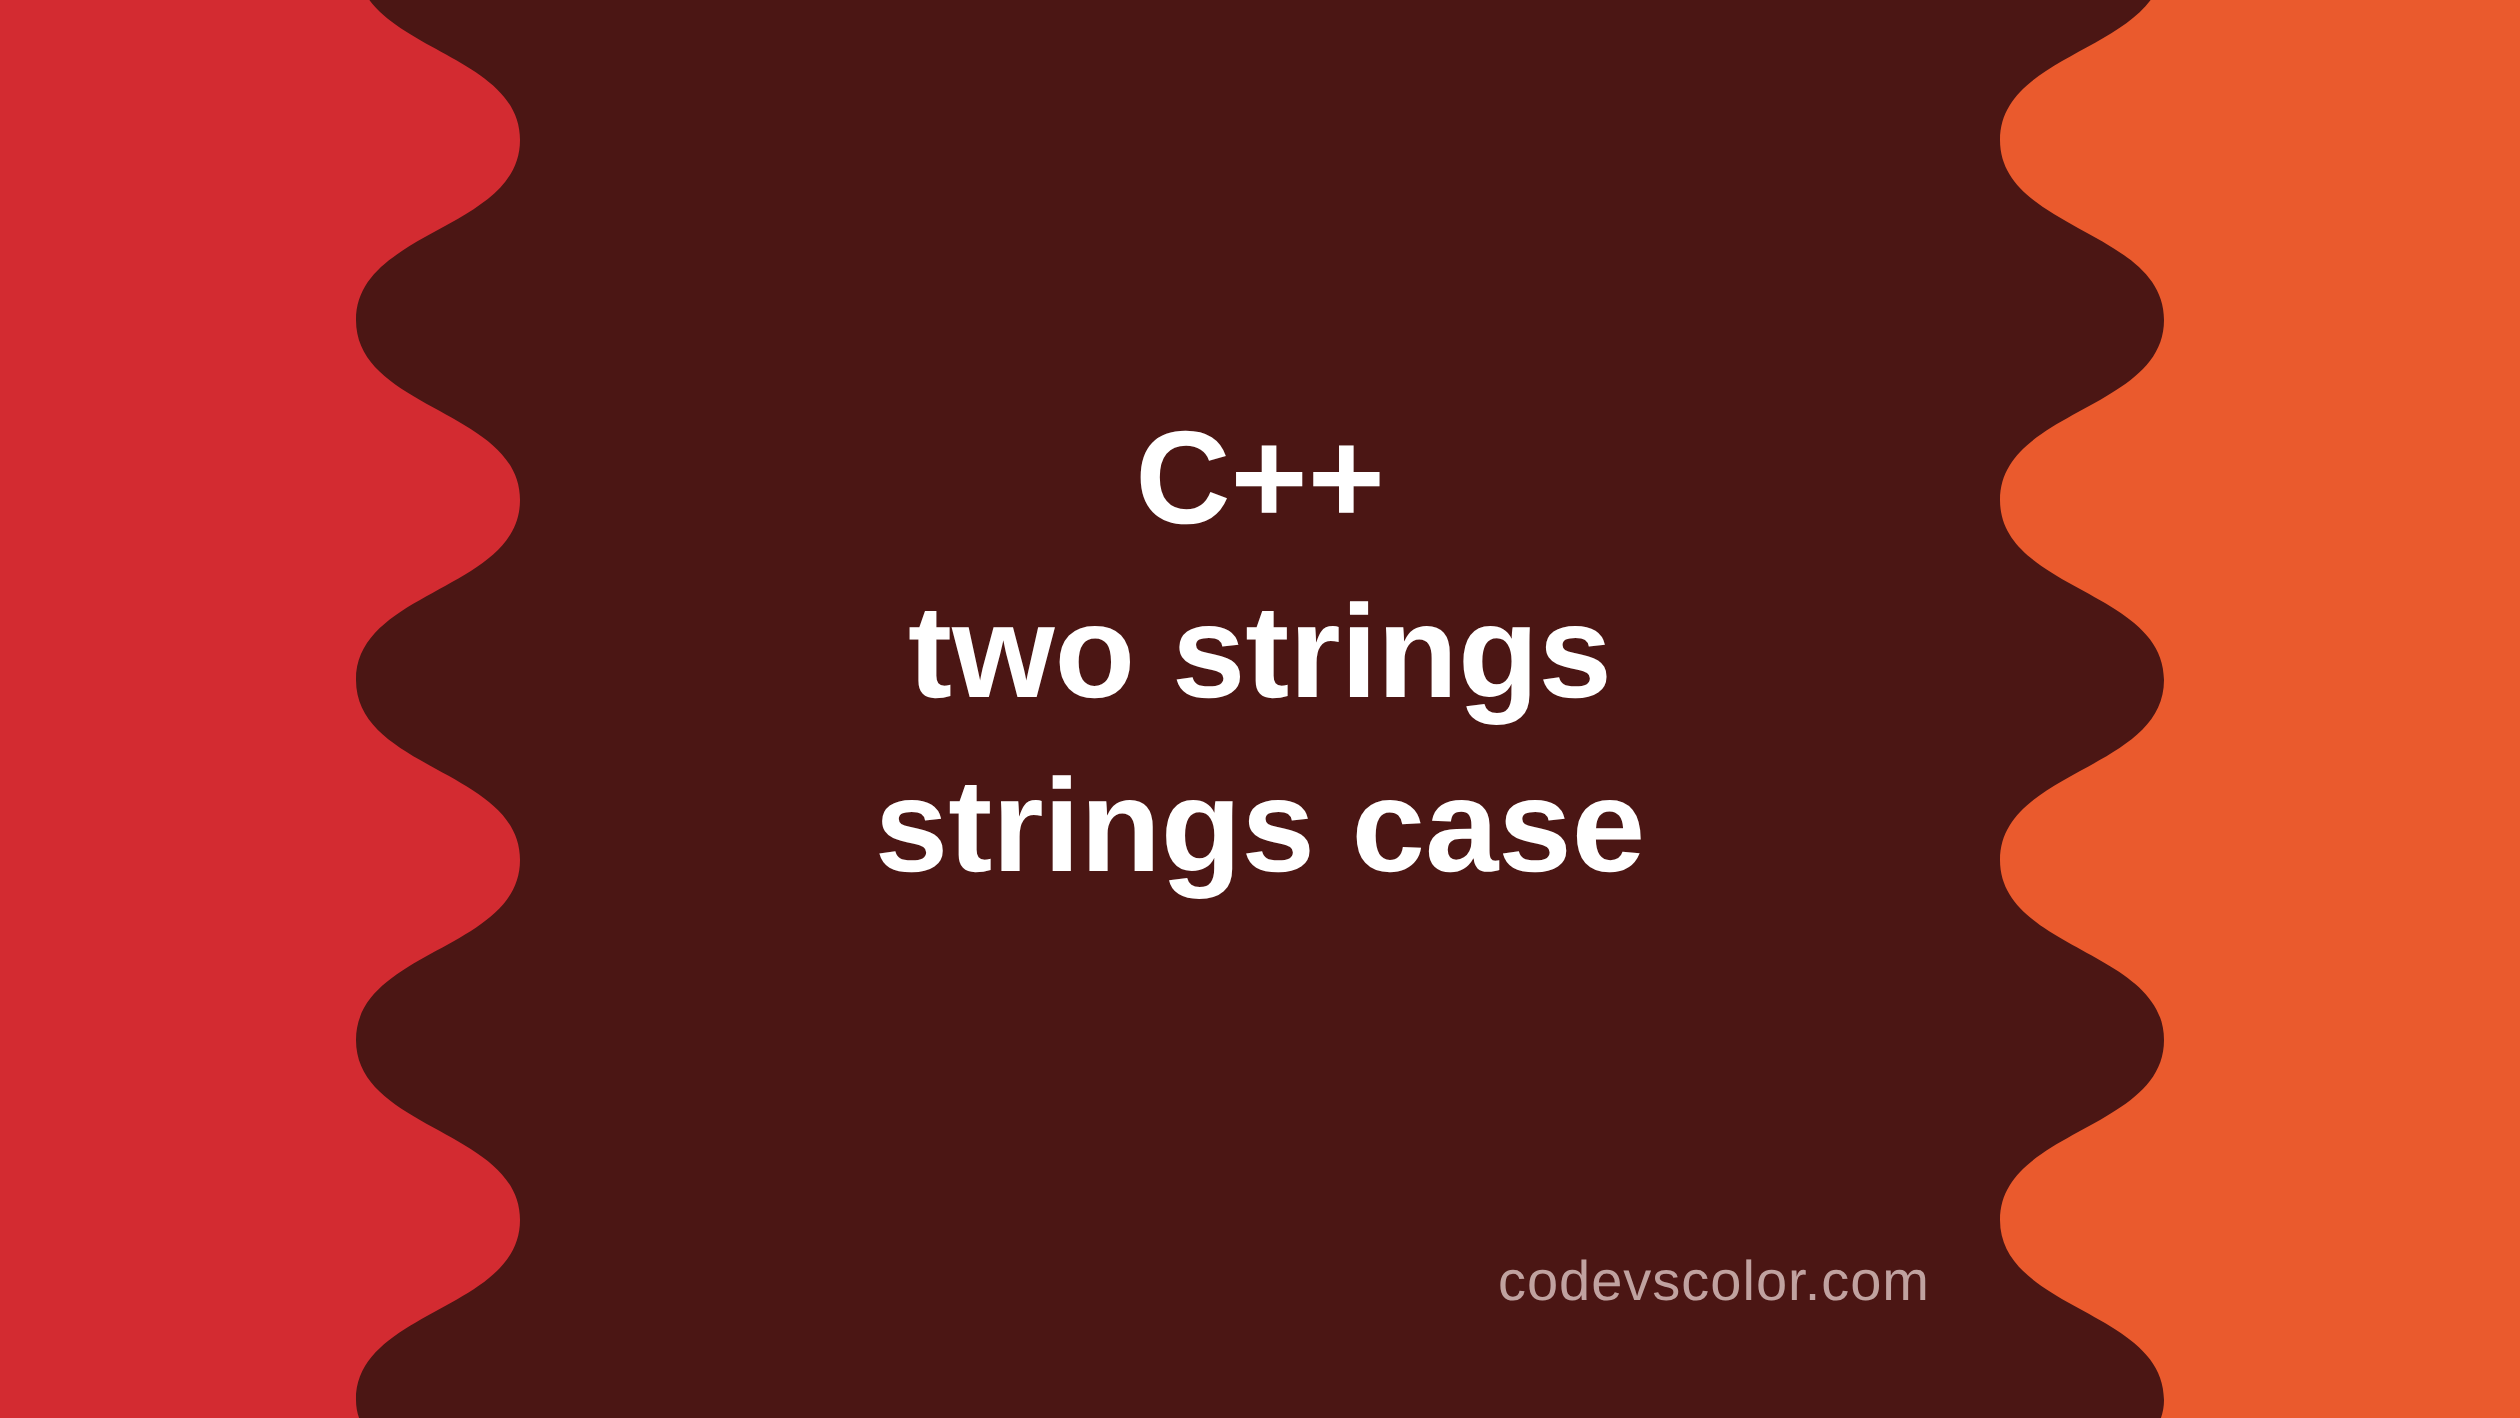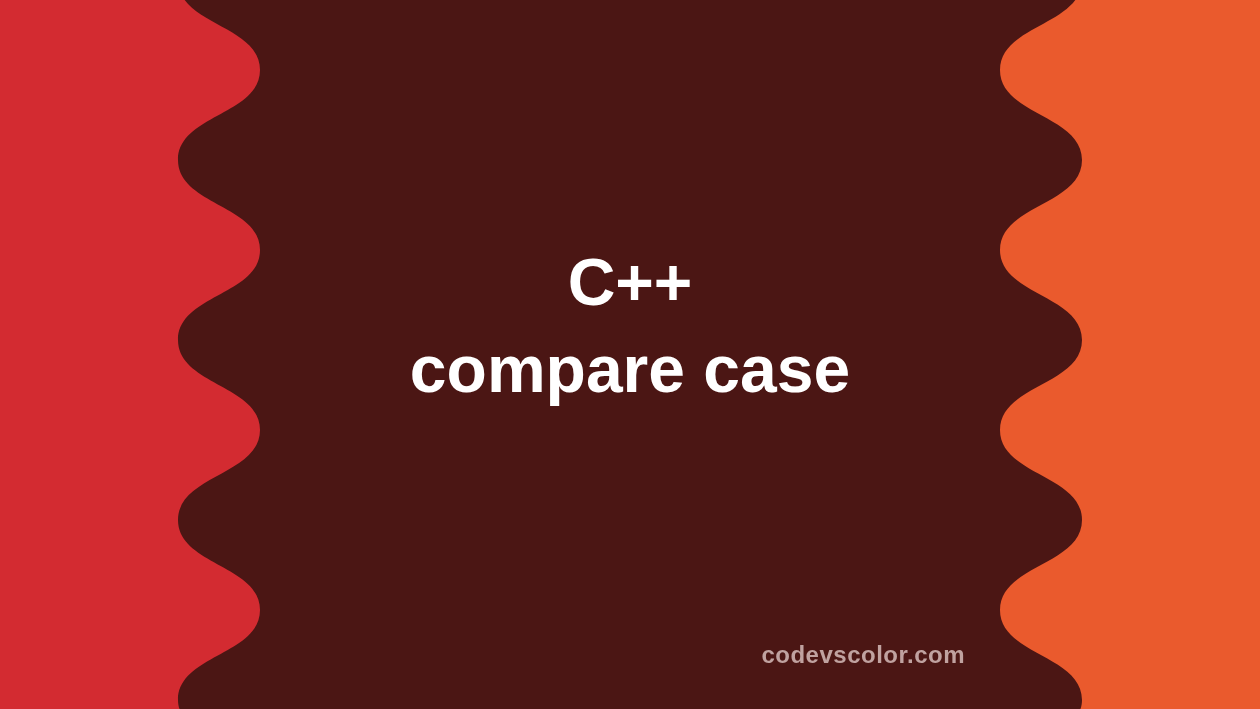--- a/index.html
+++ b/index.html
@@ -54,24 +54,24 @@
     color: #ffffff;
     font-weight: 700;
     font-size: 66px;
     line-height: 1.32;
     white-space: nowrap;
   }
   .watermark {
     position: absolute;
     z-index: 3;
     right: 295px;
-    bottom: 40px;
+    bottom: 52px;
     color: #c0a2a0;
-    font-size: 24px;
-    font-weight: 700;
+    font-size: 28px;
+    font-weight: 400;
     letter-spacing: 0.5px;
   }
 </style>
 </head>
 <body>
 
 <div class="banner">
   <div class="left-bg"></div>
   <div class="right-bg"></div>
 
@@ -97,17 +97,18 @@
       C 1082 295, 1000 295, 1000 250
       C 1000 205, 1082 205, 1082 160
       C 1082 115, 1000 115, 1000 70
       C 1000 25, 1082 25, 1082 -20
       Z
     "></path>
   </svg>
 
   <div class="title-block">
     <div>C++</div>
-    <div>compare case</div>
+    <div>two strings</div>
+    <div>strings case</div>
   </div>
 
   <div class="watermark">codevscolor.com</div>
 </div>
 
 </body></html>

